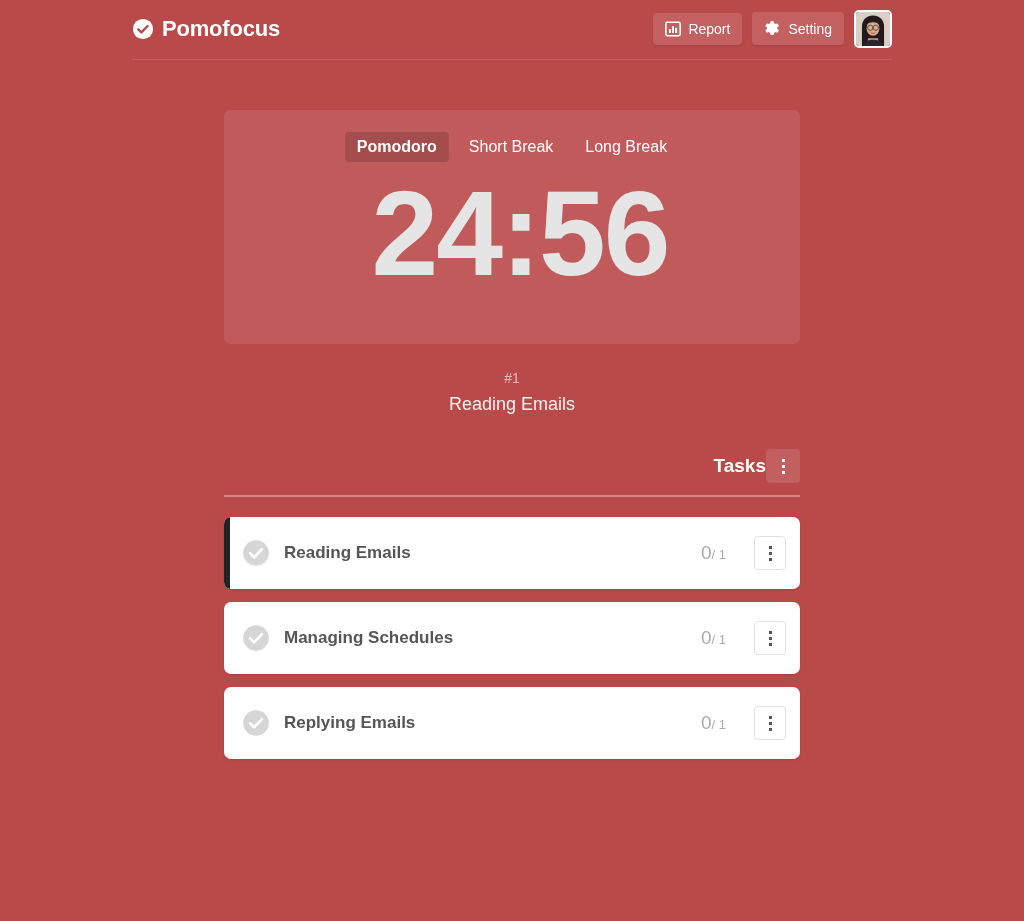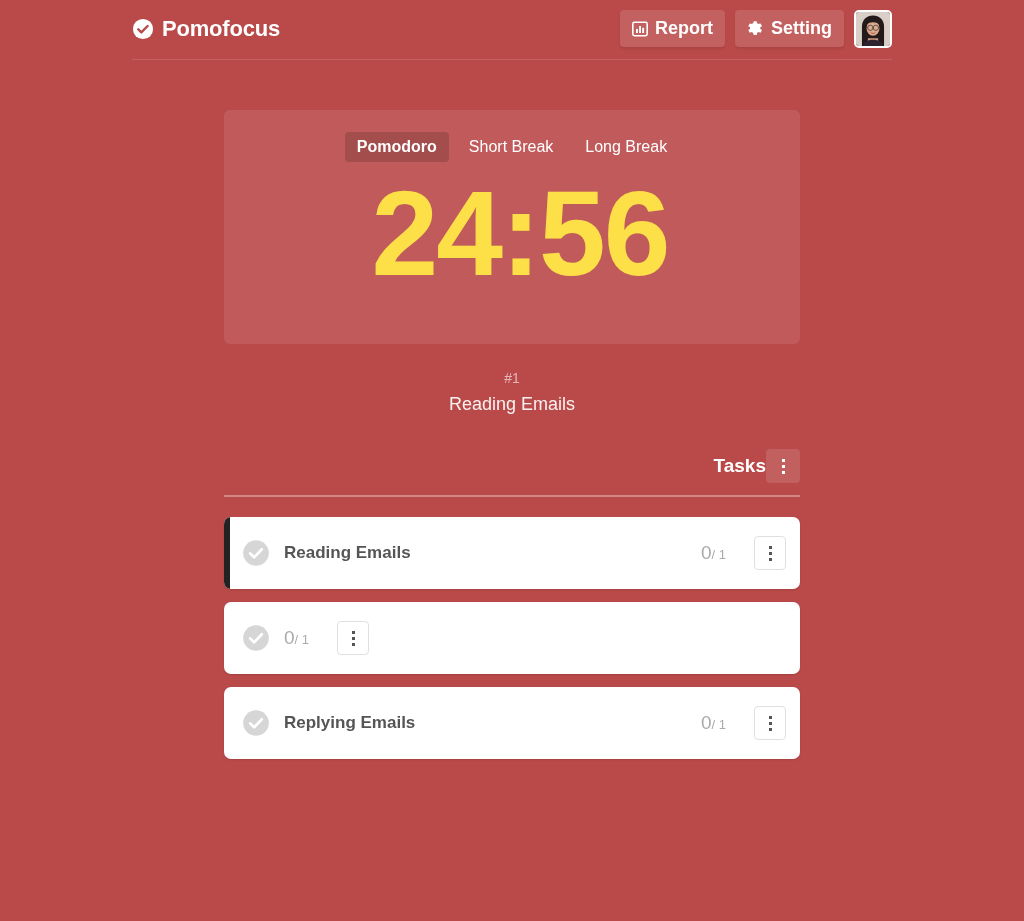--- a/index.html
+++ b/index.html
@@ -64,25 +64,24 @@
 
   .hdr-btn {
     display: flex;
     align-items: center;
     gap: 7px;
     background: rgba(255,255,255,0.13);
     border: none;
     border-radius: 4px;
     padding: 8px 12px;
     color: #ffffff;
-    font-size: 18px;
+    font-size: 14px;
     font-family: "Liberation Sans", sans-serif;
     cursor: pointer;
     box-shadow: 0 2px 2px rgba(0,0,0,0.08);
-    font-weight: bold;
   }
 
   .hdr-btn svg { display: block; }
 
   .avatar {
     width: 38px;
     height: 38px;
     border-radius: 5px;
     overflow: hidden;
     border: 2px solid #ffffff;
@@ -130,21 +129,21 @@
   .tab.active {
     background: rgba(0,0,0,0.15);
     font-weight: bold;
   }
 
   .timer-display {
     font-size: 120px;
     font-weight: bold;
     line-height: 1.05;
     letter-spacing: -2px;
-    color: #fde047;
+    color: #e5e5e5;
     margin: 8px 0 18px 16px;
   }
 
   .start-btn {
     background: #ffffff;
     color: #ba4949;
     border: none;
     border-radius: 4px;
     width: 242px;
     height: 72px;
@@ -397,20 +396,21 @@
         </button>
       </div>
 
       <div class="task-item">
         <span class="task-check">
           <svg width="28" height="28" viewBox="0 0 24 24" aria-hidden="true">
             <circle cx="12" cy="12" r="11" fill="#d6d6d6"></circle>
             <path d="M7 12.3l3.4 3.4 6.6-6.9" fill="none" stroke="#ffffff" stroke-width="2.3" stroke-linecap="round" stroke-linejoin="round"></path>
           </svg>
         </span>
+        <span class="task-name">Managing Schedules</span>
         <span class="task-count">
           <span class="done">0</span><span class="total">/ 1</span>
         </span>
         <button class="task-menu-btn">
           <span class="dots-v">
               <i></i>
               <i></i>
               <i></i>
             </span>
         </button>

